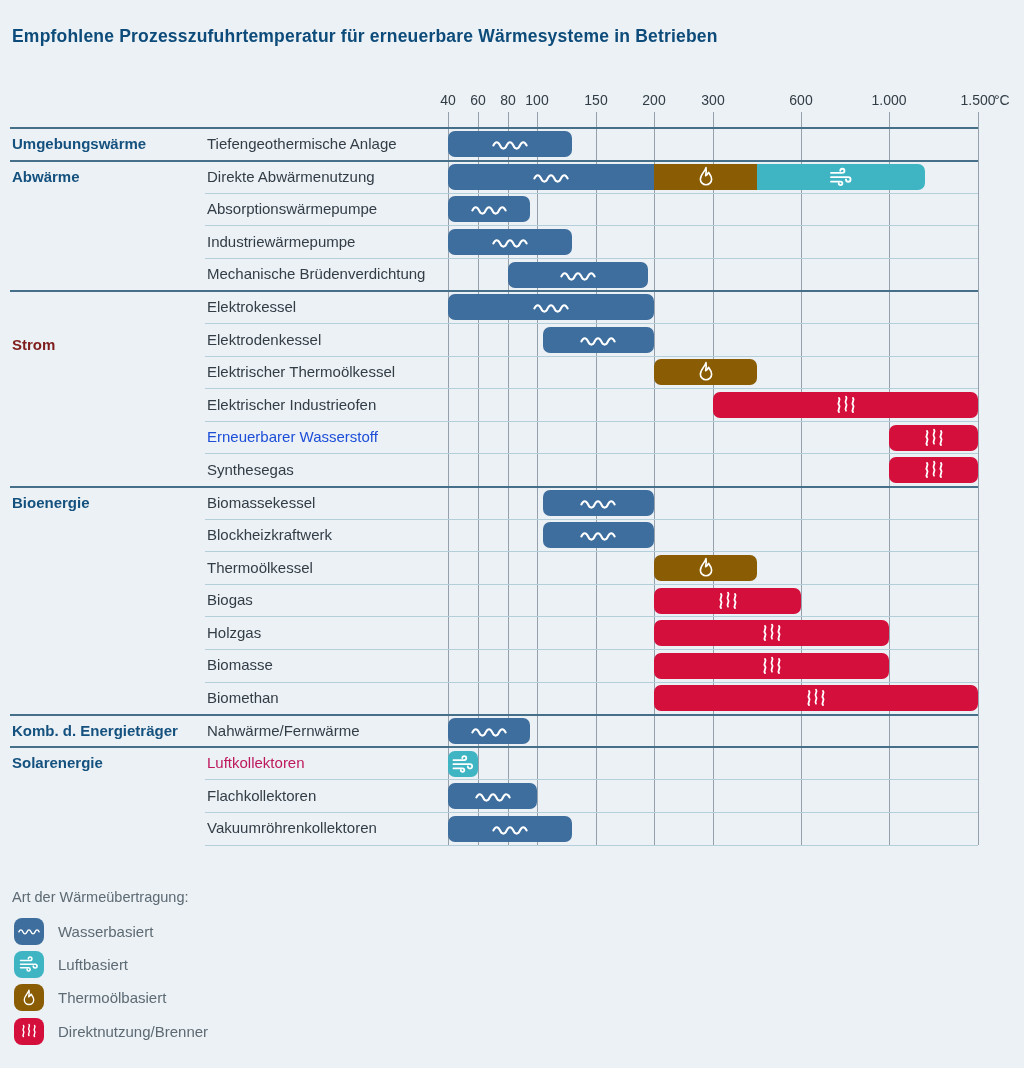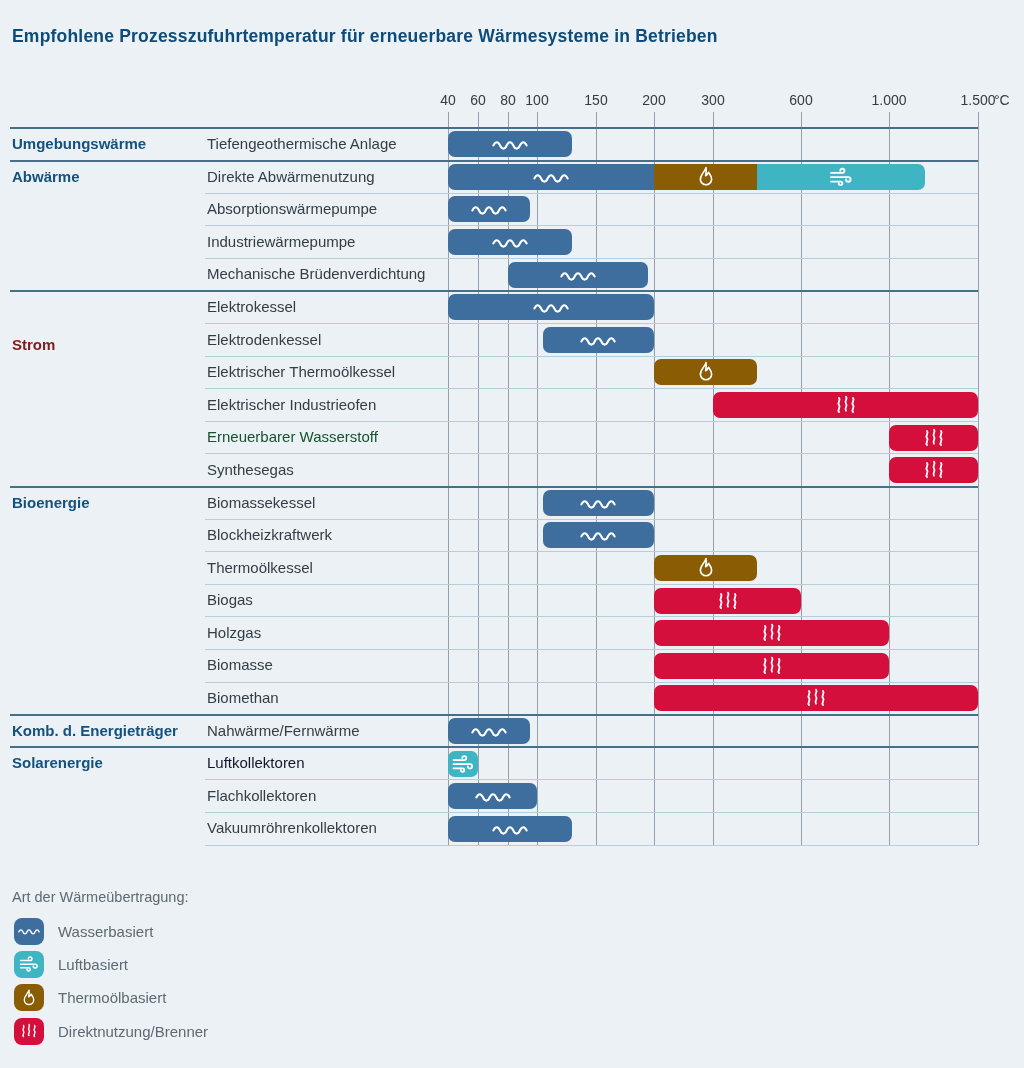--- a/index.html
+++ b/index.html
@@ -166,21 +166,21 @@
         <svg class="glyph" width="19" height="23">
           <use href="#icon-thermal_oil"></use>
         </svg>
       </div>
       <div class="item-label" style="top: 388.727px; height: 32.5909px; line-height: 32.5909px; color: rgb(51, 61, 70);">Elektrischer Industrieofen</div>
       <div class="bar" style="left: 713px; width: 265px; top: 392.023px; background: rgb(213, 15, 60); border-radius: 7px; z-index: 2;">
         <svg class="glyph" width="23" height="21">
           <use href="#icon-direct"></use>
         </svg>
       </div>
-      <div class="item-label" style="top: 421.318px; height: 42px; line-height: 32.5909px; color: #14532d;">Erneuerbarer Wasserstoff</div>
+      <div class="item-label" style="top: 421.318px; height: 42px; line-height: 32.5909px; color: #1d4ed8;">Erneuerbarer Wasserstoff</div>
       <div class="bar" style="left: 889px; width: 89px; top: 424.614px; background: rgb(213, 15, 60); border-radius: 7px; z-index: 2;">
         <svg class="glyph" width="23" height="21">
           <use href="#icon-direct"></use>
         </svg>
       </div>
       <div class="item-label" style="top: 453.909px; height: 32.5909px; line-height: 32.5909px; color: rgb(51, 61, 70);">Synthesegas</div>
       <div class="bar" style="left: 889px; width: 89px; top: 457.205px; background: rgb(213, 15, 60); border-radius: 7px; z-index: 2;">
         <svg class="glyph" width="23" height="21">
           <use href="#icon-direct"></use>
         </svg>
@@ -229,21 +229,21 @@
         </svg>
       </div>
       <div class="cat-label" style="top: 714.636px; height: 44px; line-height: 32.5909px; color: rgb(20, 81, 126);">Komb. d. Energieträger</div>
       <div class="item-label" style="top: 714.636px; height: 32.5909px; line-height: 32.5909px; color: rgb(51, 61, 70);">Nahwärme/Fernwärme</div>
       <div class="bar" style="left: 448px; width: 81.75px; top: 717.932px; background: rgb(62, 110, 157); border-radius: 7px; z-index: 2;">
         <svg class="glyph" width="36" height="12">
           <use href="#icon-water"></use>
         </svg>
       </div>
       <div class="cat-label" style="top: 747.227px; height: 32.5909px; line-height: 32.5909px; color: rgb(20, 81, 126);">Solarenergie</div>
-      <div class="item-label" style="top: 747.227px; height: 32.5909px; line-height: 32.5909px; color: #0f172a;">Luftkollektoren</div>
+      <div class="item-label" style="top: 747.227px; height: 32.5909px; line-height: 32.5909px; color: #be185d;">Luftkollektoren</div>
       <div class="bar" style="left: 448px; width: 30px; top: 750.523px; background: rgb(63, 181, 196); border-radius: 7px; z-index: 2;">
         <svg class="glyph" width="23" height="19.166666666666668">
           <use href="#icon-air"></use>
         </svg>
       </div>
       <div class="item-label" style="top: 779.818px; height: 32.5909px; line-height: 32.5909px; color: rgb(51, 61, 70);">Flachkollektoren</div>
       <div class="bar" style="left: 448px; width: 89px; top: 783.114px; background: rgb(62, 110, 157); border-radius: 7px; z-index: 2;">
         <svg class="glyph" width="36" height="12">
           <use href="#icon-water"></use>
         </svg>

